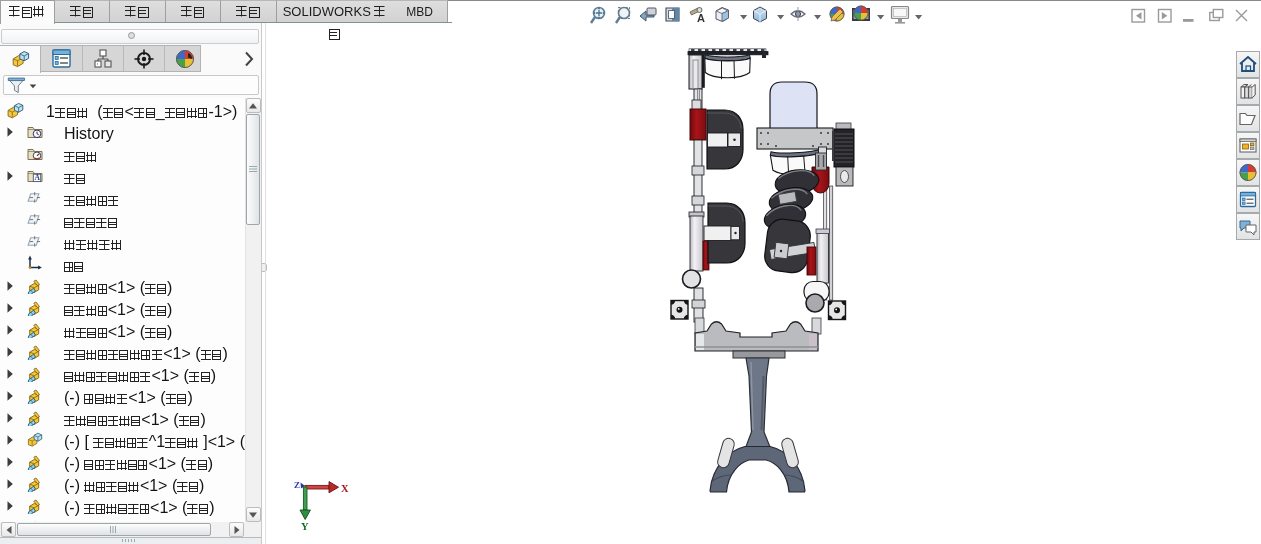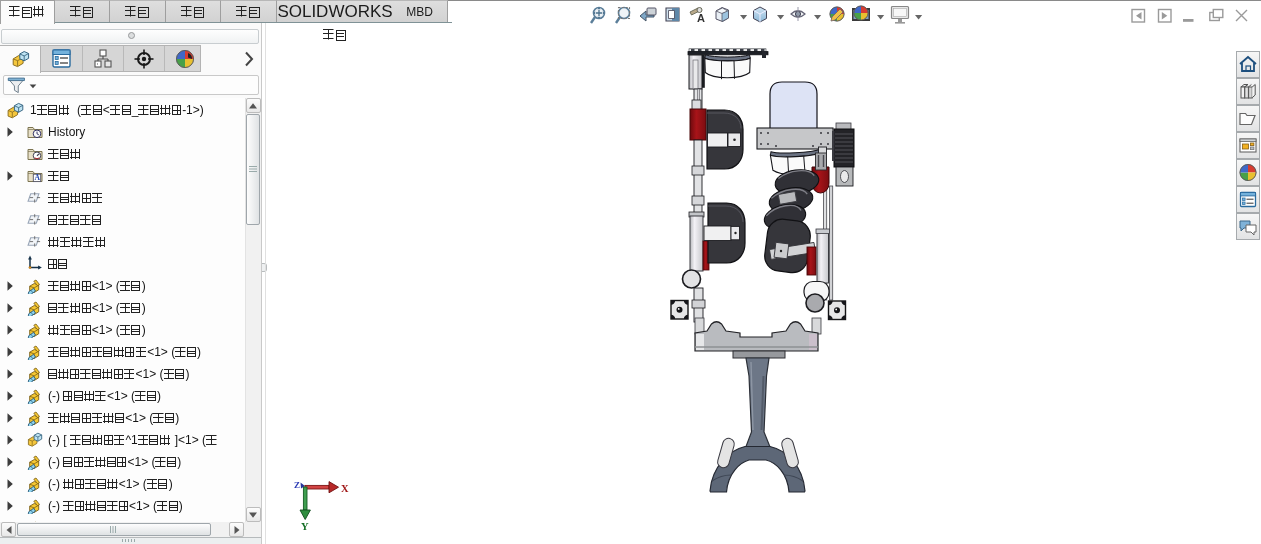--- a/index.html
+++ b/index.html
@@ -11,33 +11,33 @@
 .kb{border:1.1px solid #222;width:9px;height:9.6px;background-image:linear-gradient(#222,#222),linear-gradient(#222,#222);
  background-size:7px 1px,7px 1px;background-position:0 2.4px,0 5px}
 .kc{background-image:linear-gradient(#222,#222),linear-gradient(#222,#222),linear-gradient(#222,#222),linear-gradient(#222,#222),linear-gradient(#222,#222);
  background-size:1.2px 10.5px,1.2px 10.5px,1.2px 10.5px,10.5px 1.2px,10.5px 1px;background-position:0.8px 0,4.8px 0,8.8px 0,0 3.6px,0 8.6px}
 .kd{border:1.1px solid #222;width:9px;height:9.6px;background-image:linear-gradient(#222,#222),linear-gradient(#222,#222);background-size:9px 1.1px,1.1px 9.6px;background-position:0 3.8px,3.8px 0}
 .tab .k{width:12px;height:12px;vertical-align:-1.5px}
 .tab .kb,.tab .kd{width:10.2px;height:11px}
 .tab{position:absolute;top:0;height:23px;background:linear-gradient(#dedede,#d2d2d2);
  border:1px solid #9e9e9e;border-top:1px solid #b7b7b7;text-align:center;
  font-size:12px;color:#1b1b1b;line-height:22px}
-.trow{position:absolute;left:0;width:245px;height:22px;font-size:12px;color:#141414;white-space:nowrap}
+.trow{position:absolute;left:16px;width:245px;height:22px;font-size:16px;color:#141414;white-space:nowrap}
 .trow .tx{position:absolute;left:48px;top:4px}
 .sbtn{position:absolute;left:1236px;width:24px;height:27px;background:linear-gradient(#f6f6f6,#e2e3e4);
  border:1px solid #a6aaad}
 </style></head><body>
 
 <div class="ab" style="left:0;top:0;width:1261px;height:1px;background:#8a8a8a"></div>
 <div class="tab" style="left:0px;width:55px;background:#fbfbfb;border-color:#9e9e9e;border-bottom:none;height:24px;z-index:3"><i class="k ka"></i><i class="k kb"></i><i class="k kc"></i></div>
 <div class="tab" style="left:55px;width:55px;border-left:none"><i class="k ka"></i><i class="k kb"></i></div>
 <div class="tab" style="left:110px;width:56px;border-left:none"><i class="k ka"></i><i class="k kb"></i></div>
 <div class="tab" style="left:166px;width:55px;border-left:none"><i class="k ka"></i><i class="k kb"></i></div>
 <div class="tab" style="left:221px;width:56px;border-left:none"><i class="k ka"></i><i class="k kb"></i></div>
-<div class="tab" style="left:277px;width:117px;border-left:none"><span style="font-size:17px;letter-spacing:0">SOLIDWORKS</span> <i class="k ka"></i><i class="k kb"></i></div>
+<div class="tab" style="left:277px;width:117px;border-left:none"><span style="font-size:13px;letter-spacing:0">SOLIDWORKS</span> <i class="k ka"></i><i class="k kb"></i></div>
 <div class="tab" style="left:392px;width:56px;border-left:none">MBD</div>
 <div class="ab" style="left:55px;top:22.2px;width:397px;height:1px;background:#7f9296;z-index:2"></div>
 <svg class="ab" style="left:585px;top:3px" width="345" height="26" viewBox="0 0 345 26">
 <defs>
 <linearGradient id="bluf" x1="0" y1="0" x2="0" y2="1">
         <stop offset="0" stop-color="#cfe3f2"></stop>
         <stop offset="1" stop-color="#8cb8d8"></stop>
       </linearGradient>
 </defs>
 <g transform="translate(5,3)">

